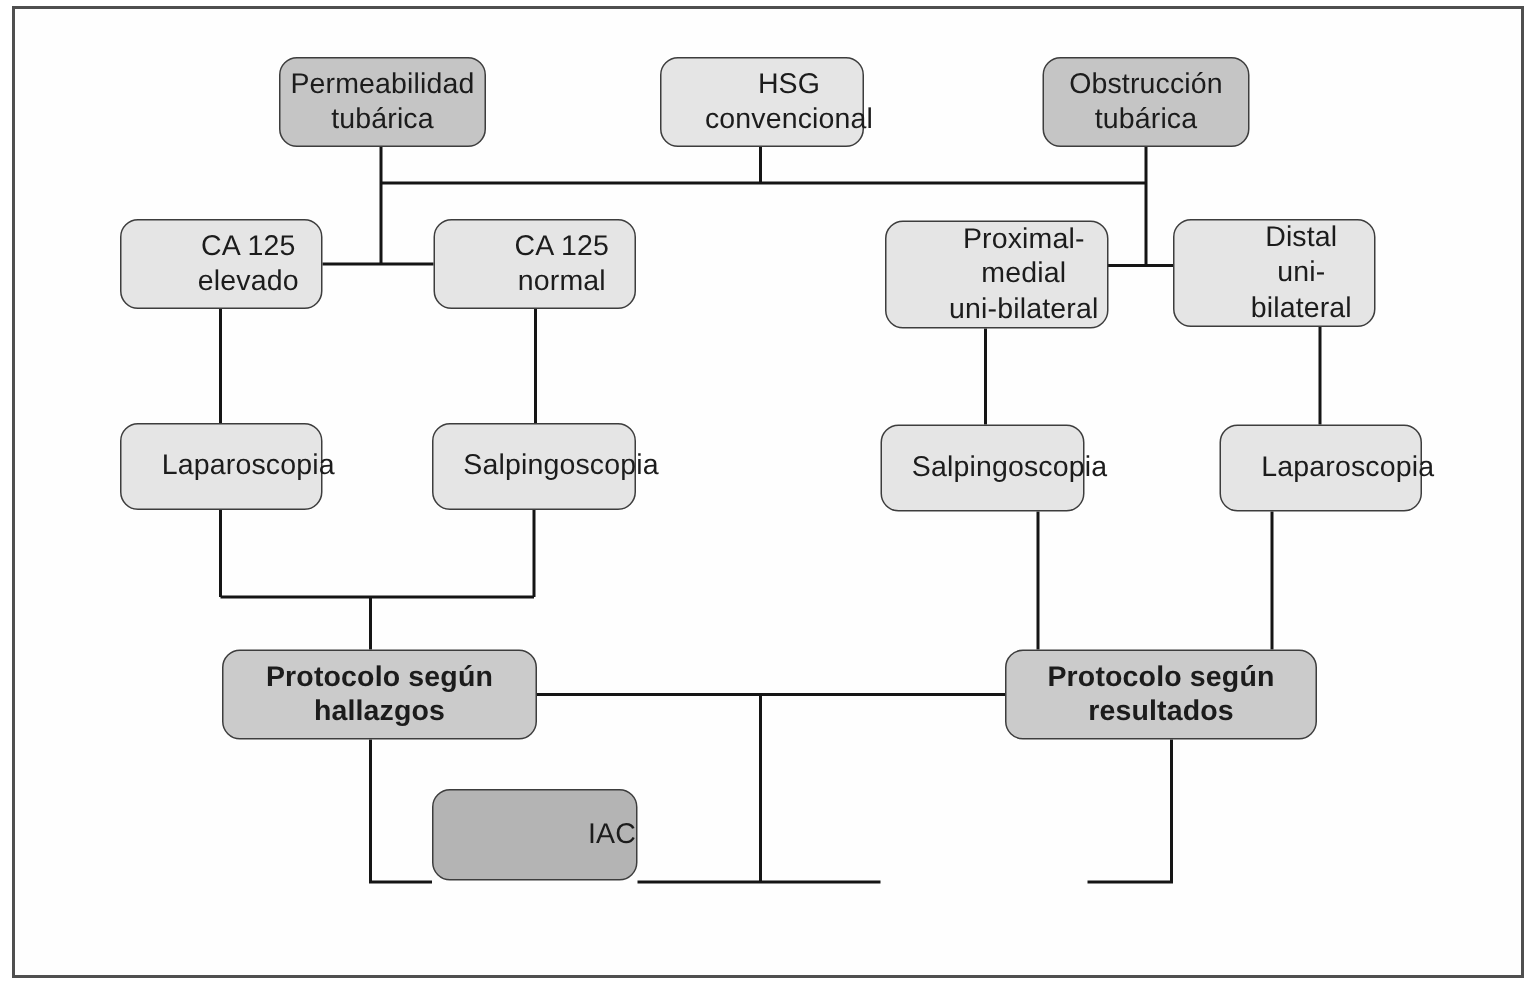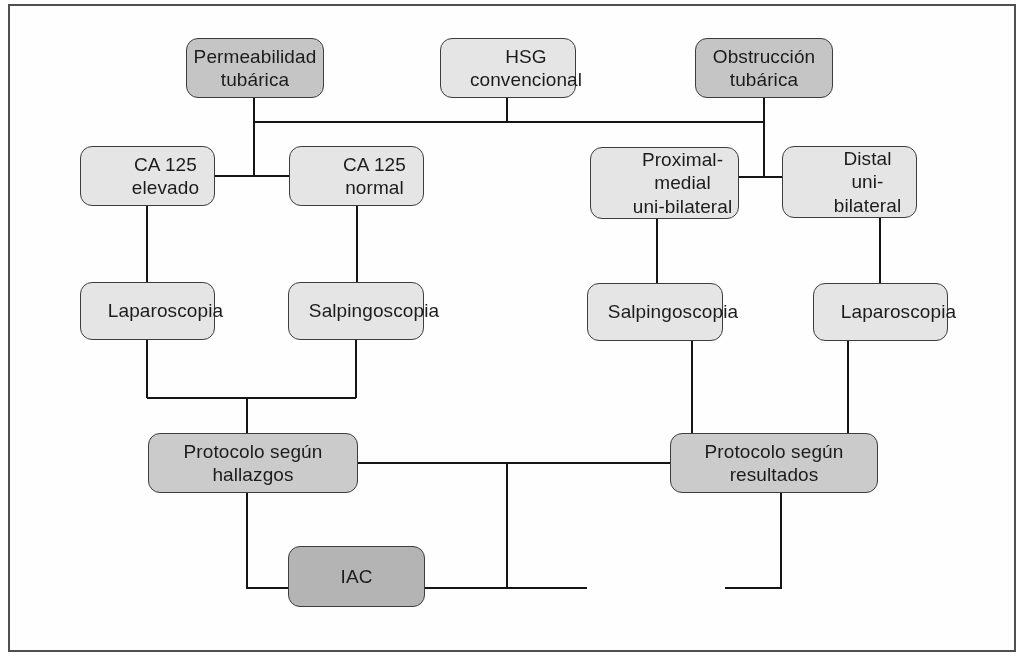--- a/index.html
+++ b/index.html
@@ -28,37 +28,37 @@
     border-radius:12px;
     display:flex;align-items:center;justify-content:center;
     text-align:center;
     font-size:19px;line-height:1.22;
     color:var(--text_color,#1c1c1c);
     letter-spacing:.1px;
   }
   .node .lbl{white-space:pre-line;}
   .tone-light { background:var(--node_fill_light,#e5e5e5);padding-left:36px; }
   .tone-medium{ background:var(--node_fill_medium,#c5c5c5); }
-  .tone-mid2  { background:var(--node_fill_protocol,#cbcbcb); }
+  .tone-mid2  { background:var(--node_fill_protocol,#cbcbcb);font-weight:bold; }
   .tone-dark  { background:var(--node_fill_dark,#b4b4b4); }
 
   #n-permeabilidad {left:186px; top:38px;  width:138px; height:60px;}
   #n-hsg           {left:440px; top:38px;  width:136px; height:60px;}
   #n-obstruccion   {left:695px; top:38px;  width:138px; height:60px;}
   #n-ca125-elevado {left:80px;  top:146px; width:135px; height:60px;}
   #n-ca125-normal  {left:289px; top:146px; width:135px; height:60px;}
   #n-proximal      {left:590px; top:147px; width:149px; height:72px;}
   #n-distal        {left:782px; top:146px; width:135px; height:72px;}
   #n-lap-izq       {left:80px;  top:282px; width:135px; height:58px;}
   #n-fertiloscopia {left:288px; top:282px; width:136px; height:58px;}
   #n-salpingoscopia{left:587px; top:283px; width:136px; height:58px;}
   #n-lap-der       {left:813px; top:283px; width:135px; height:58px;}
   #n-prot-hallazgos{left:148px; top:433px; width:210px; height:60px;}
   #n-prot-resultados{left:670px;top:433px; width:208px; height:60px;}
-  #n-iac           {left:288px; top:546px; width:137px; height:61px;}
+  #n-iac           {left:288px; top:526px; width:137px; height:61px;justify-content:flex-end;}
   #n-fivte         {left:587px; top:558px; width:138px; height:61px;}
 </style>
 </head>
 <body>
 
 <div id="stage">
   <div id="frame"></div>
 
   <svg id="wires" viewBox="0 0 1024 659" xmlns="http://www.w3.org/2000/svg">
     <g stroke="#151515" stroke-width="2" fill="none">

